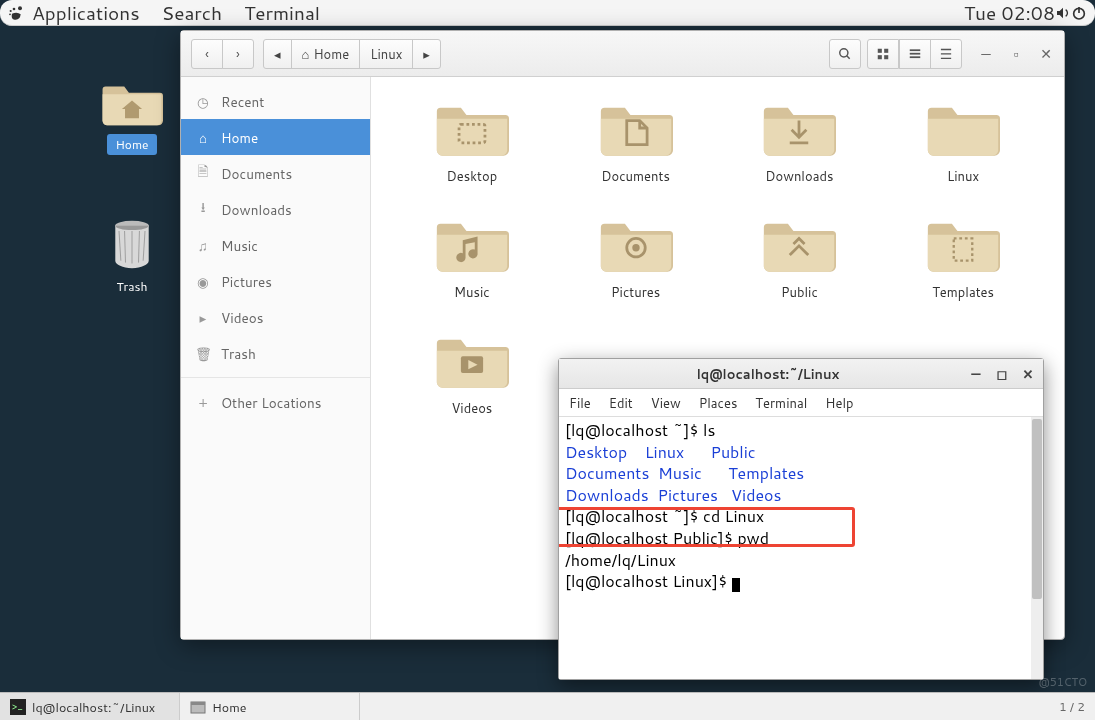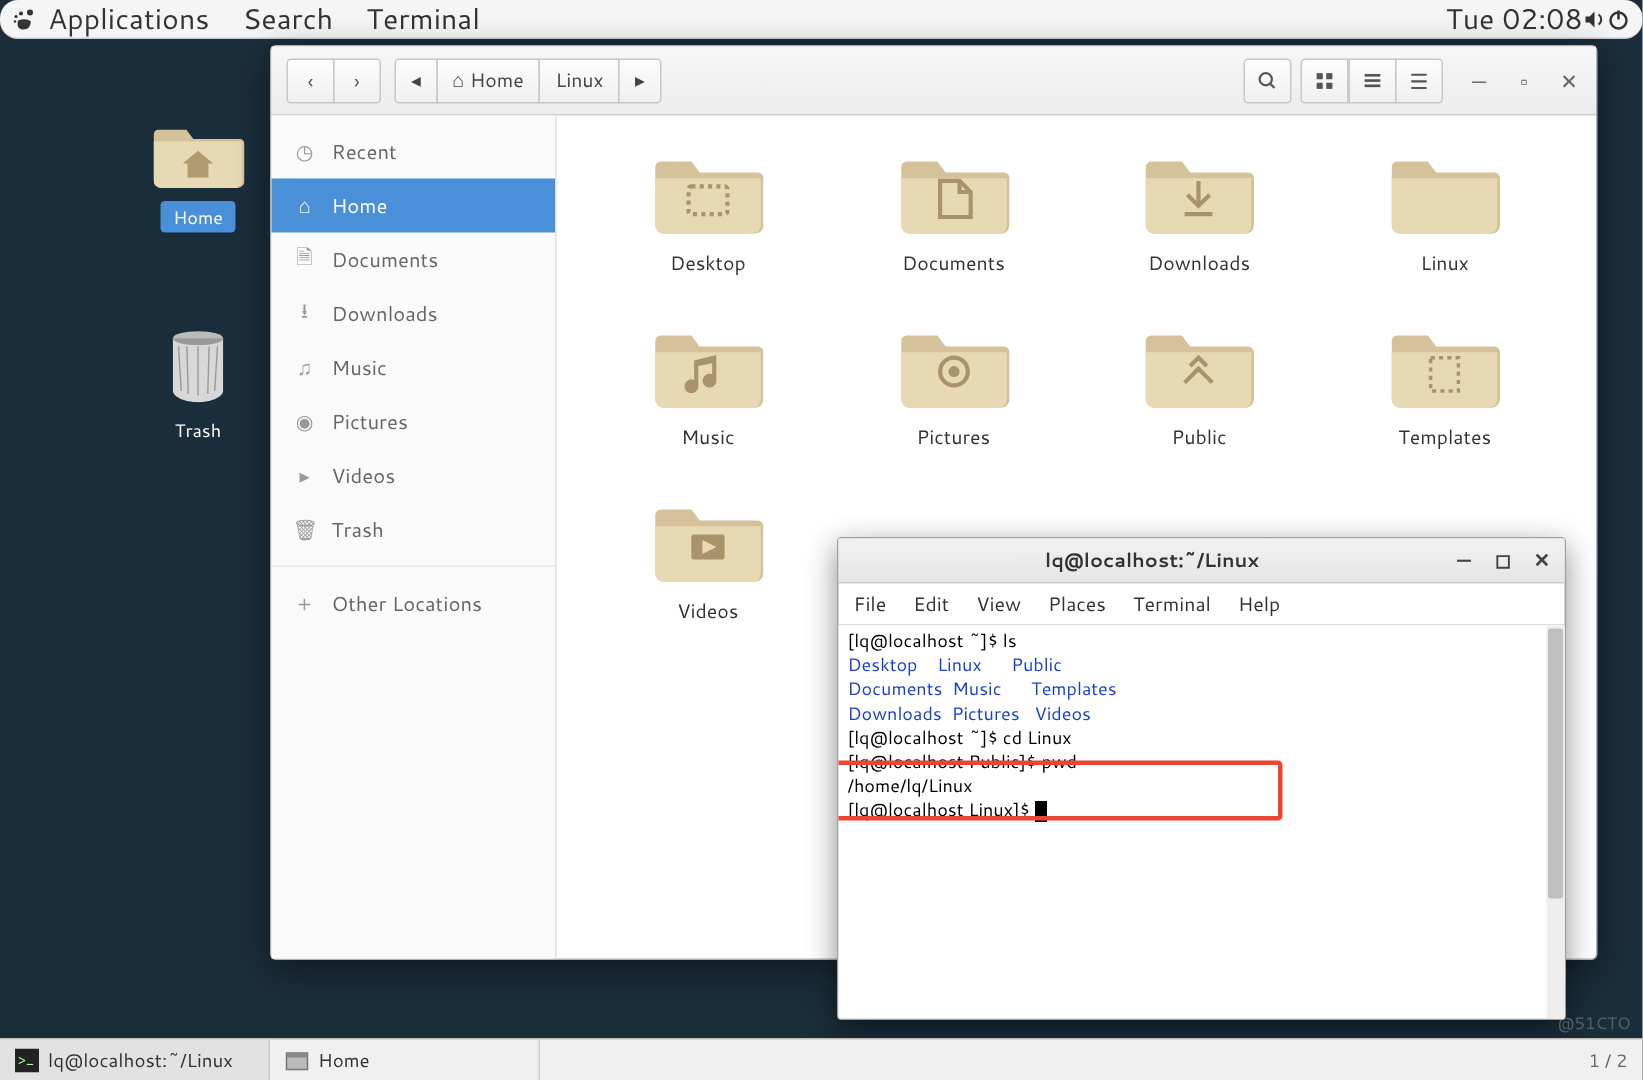--- a/index.html
+++ b/index.html
@@ -49,21 +49,21 @@
 .folder { width:74px; height:62px; }
 
 
 .terminal { position:absolute; left:558px; top:358px; width:486px; height:322px; background:#fff; border:1px solid #a0a0a0; border-radius:3px; box-shadow:0 6px 20px rgba(0,0,0,.45); display:flex; flex-direction:column; }
 .term-title { height:30px; background:linear-gradient(#f2f2f2,#e6e6e6); border-bottom:1px solid #ccc; display:flex; align-items:center; padding:0 8px; font-size:13px; font-weight:600; color:#333; }
 .term-title .tt { flex:1; text-align:center; }
 .term-title .tctl { display:flex; gap:12px; }
 .term-title .tctl span { cursor:pointer; font-size:13px; color:#444; width:14px; text-align:center; }
 .term-menu { height:28px; display:flex; align-items:center; gap:18px; padding:0 10px; font-size:13px; color:#333; border-bottom:1px solid #ddd; }
 .term-menu span { cursor:pointer; }
-.term-body { flex:1; background:#fff; padding:2px 6px; font-family:"DejaVu Sans Mono",monospace; font-size:12px; line-height:1.35; position:relative; overflow:hidden; }
+.term-body { flex:1; background:#fff; padding:2px 6px; font-family:"DejaVu Sans Mono",monospace; font-size:16px; line-height:1.35; position:relative; overflow:hidden; }
 .term-body .ln { white-space:pre; }
 .term-body .dir { color:#1a3fd6; }
 .highlight-box { position:absolute; border:3px solid #e43; border-radius:3px; pointer-events:none; }
 .cursor-block { display:inline-block; width:8px; height:14px; background:#000; vertical-align:text-bottom; }
 .term-scroll { position:absolute; right:0; top:0; bottom:0; width:12px; background:#eee; }
 .term-scroll .thumb { position:absolute; left:1px; right:1px; top:2px; height:180px; background:#c0c0c0; border-radius:2px; }
 
 
 .taskbar { position:absolute; left:0; right:0; bottom:0; height:28px; background:#f0f0f0; border-top:1px solid #bbb; display:flex; align-items:center; font-size:12.5px; color:#333; }
 .task { display:flex; align-items:center; height:100%; padding:0 10px; border-right:1px solid #ccc; gap:6px; cursor:pointer; min-width:180px; }

